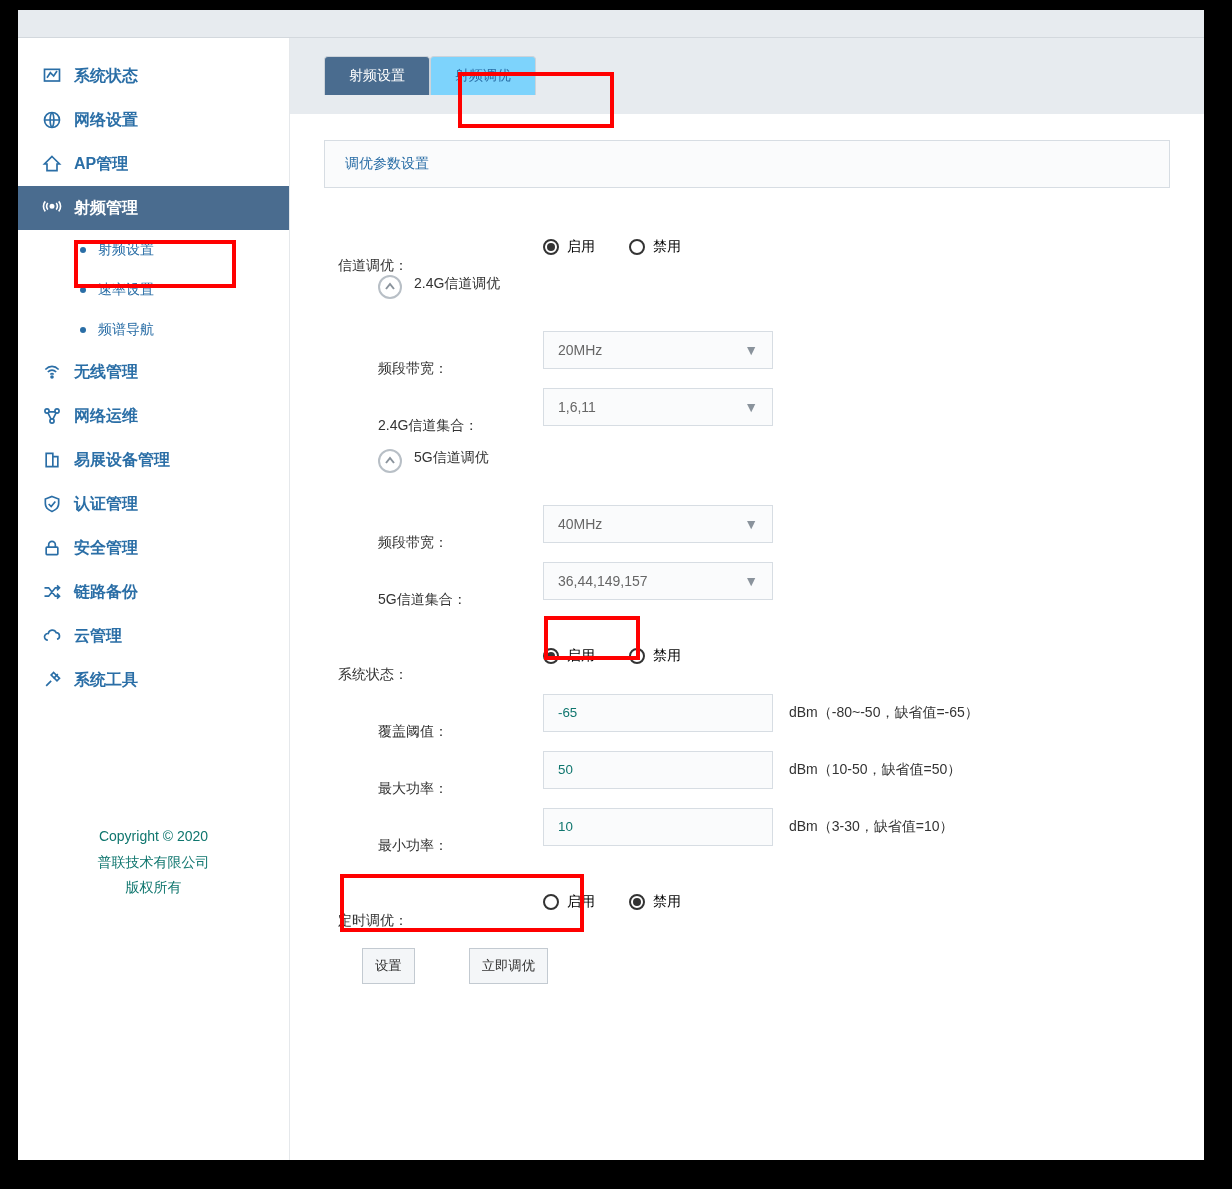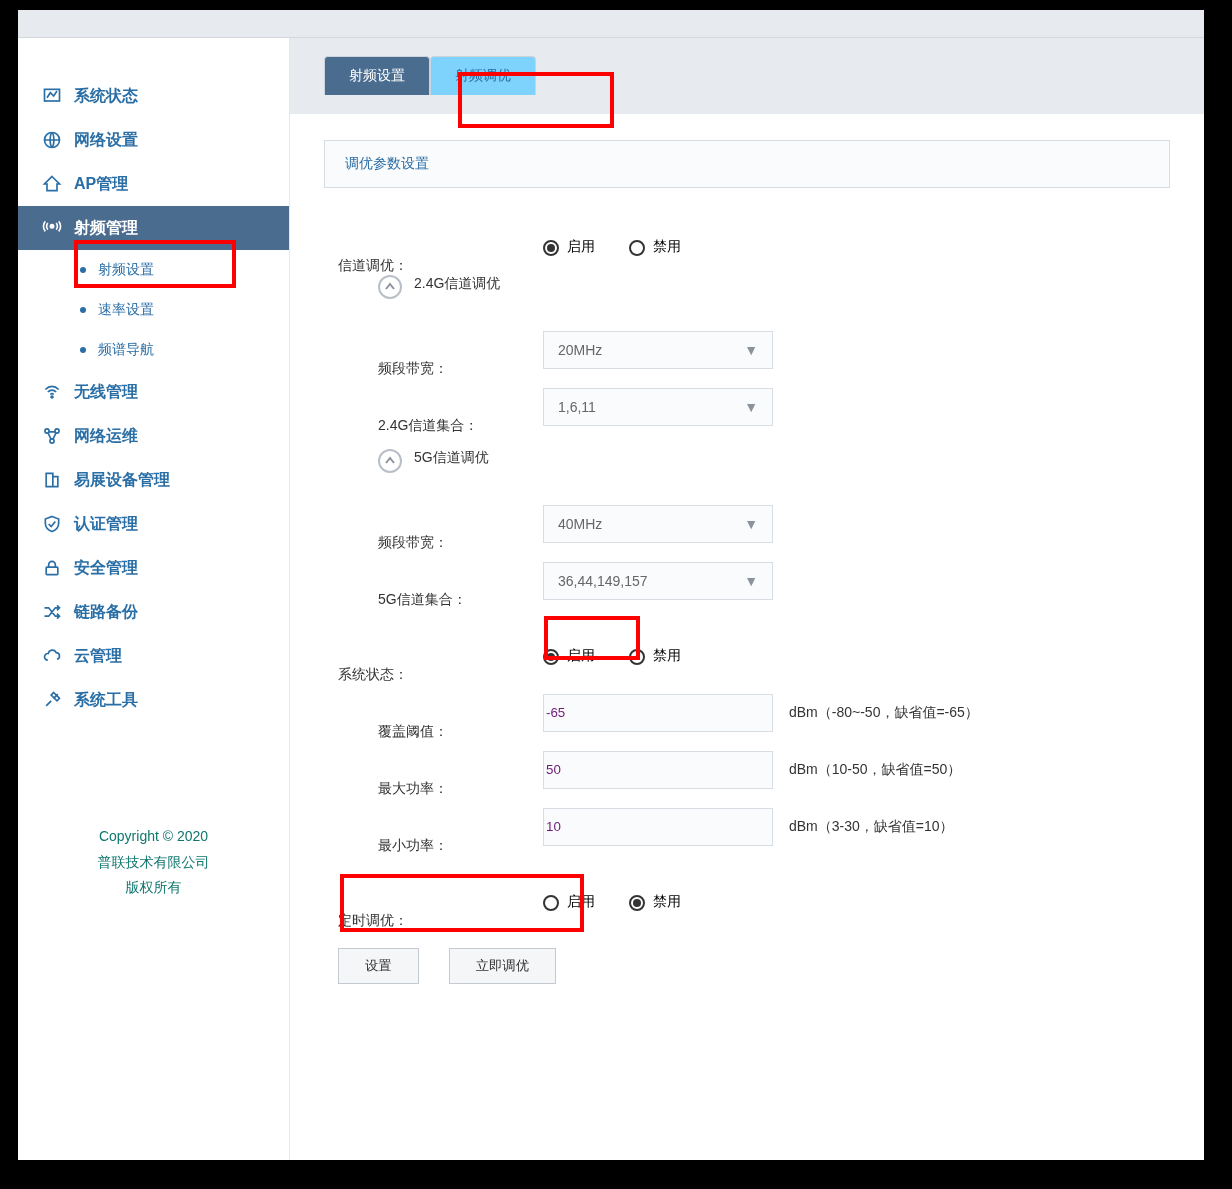--- a/index.html
+++ b/index.html
@@ -21,21 +21,21 @@
     }
     .top-strip { height: 28px; background: #e7ebef; border-bottom: 1px solid #d3d8dd; }
     .body { flex: 1; display: flex; overflow: hidden; }
     .sidebar {
       width: 272px;
       background: #fff;
       display: flex;
       flex-direction: column;
       border-right: 1px solid #e5e8eb;
     }
-    .nav { flex: 0 0 auto; padding-top: 36px; }
+    .nav { flex: 0 0 auto; padding-top: 16px; }
     .nav-item {
       display: flex; align-items: center;
       height: 44px;
       padding-left: 22px;
       color: #2a6ea6;
       cursor: pointer;
       font-size: 16px;
     }
     .nav-item.active { background: #4a6c8f; color: #fff; }
     .nav-item .icon { width: 24px; display: inline-flex; justify-content: center; }
@@ -72,43 +72,43 @@
     .row { display: flex; align-items: center; min-height: 46px; }
     .row .label { width: 205px; color: #333; margin-top: 39px; }
     .indent1 { padding-left: 40px; }
     .section-head { display: flex; align-items: flex-start; padding-left: 40px; height: 46px; color: #333; }
     .circ-btn {
       width: 24px; height: 24px; border: 2px solid #b8bfc6; border-radius: 50%;
       display: inline-flex; align-items: center; justify-content: center; margin-right: 12px;
       color: #8a939c; font-size: 12px; cursor: pointer;
     }
     .radio-group { display: flex; gap: 34px; }
-    .radio { display: inline-flex; align-items: flex-end; cursor: pointer; }
+    .radio { display: inline-flex; align-items: center; cursor: pointer; }
     .radio .r-outer {
       width: 16px; height: 16px; border: 2px solid #333; border-radius: 50%;
       display: inline-flex; align-items: center; justify-content: center; margin-right: 8px;
     }
     .radio.checked .r-outer::after {
       content: ""; width: 8px; height: 8px; background: #333; border-radius: 50%;
     }
     .select {
       width: 230px; height: 38px; border: 1px solid #d7dde3; background: #fafbfc;
       display: flex; align-items: center; justify-content: space-between;
       padding: 0 14px; color: #666; cursor: pointer;
     }
     .select .caret { color: #8a939c; }
     .text-input {
       width: 230px; height: 38px; border: 1px solid #d7dde3; background: #fafbfc;
-      padding: 0 2px; color: #701a75;
+      padding: 0 14px; color: #0f766e;
     }
     .hint { margin-left: 16px; color: #333; }
     .btn-row { padding: 18px 0 0 0; display: flex; gap: 30px; }
     .btn {
-      padding: 8px 26px; border: 1px solid #c3cad1; background: #f4f6f8;
-      color: #333; cursor: pointer;
+      padding: 8px 12px; border: 1px solid #c3cad1; background: #f4f6f8;
+      color: #333; cursor: pointer; margin-left: 24px;
     }
     .notes { margin-top: 60px; color: #333; line-height: 1.6; font-size: 14px; }
     .notes .nt { font-weight: 700; }
     
     .hl { position: absolute; border: 4px solid #ff0000; pointer-events: none; }
     
     .icon svg { width: 20px; height: 20px; }
   </style>
 </head>
 <body>

